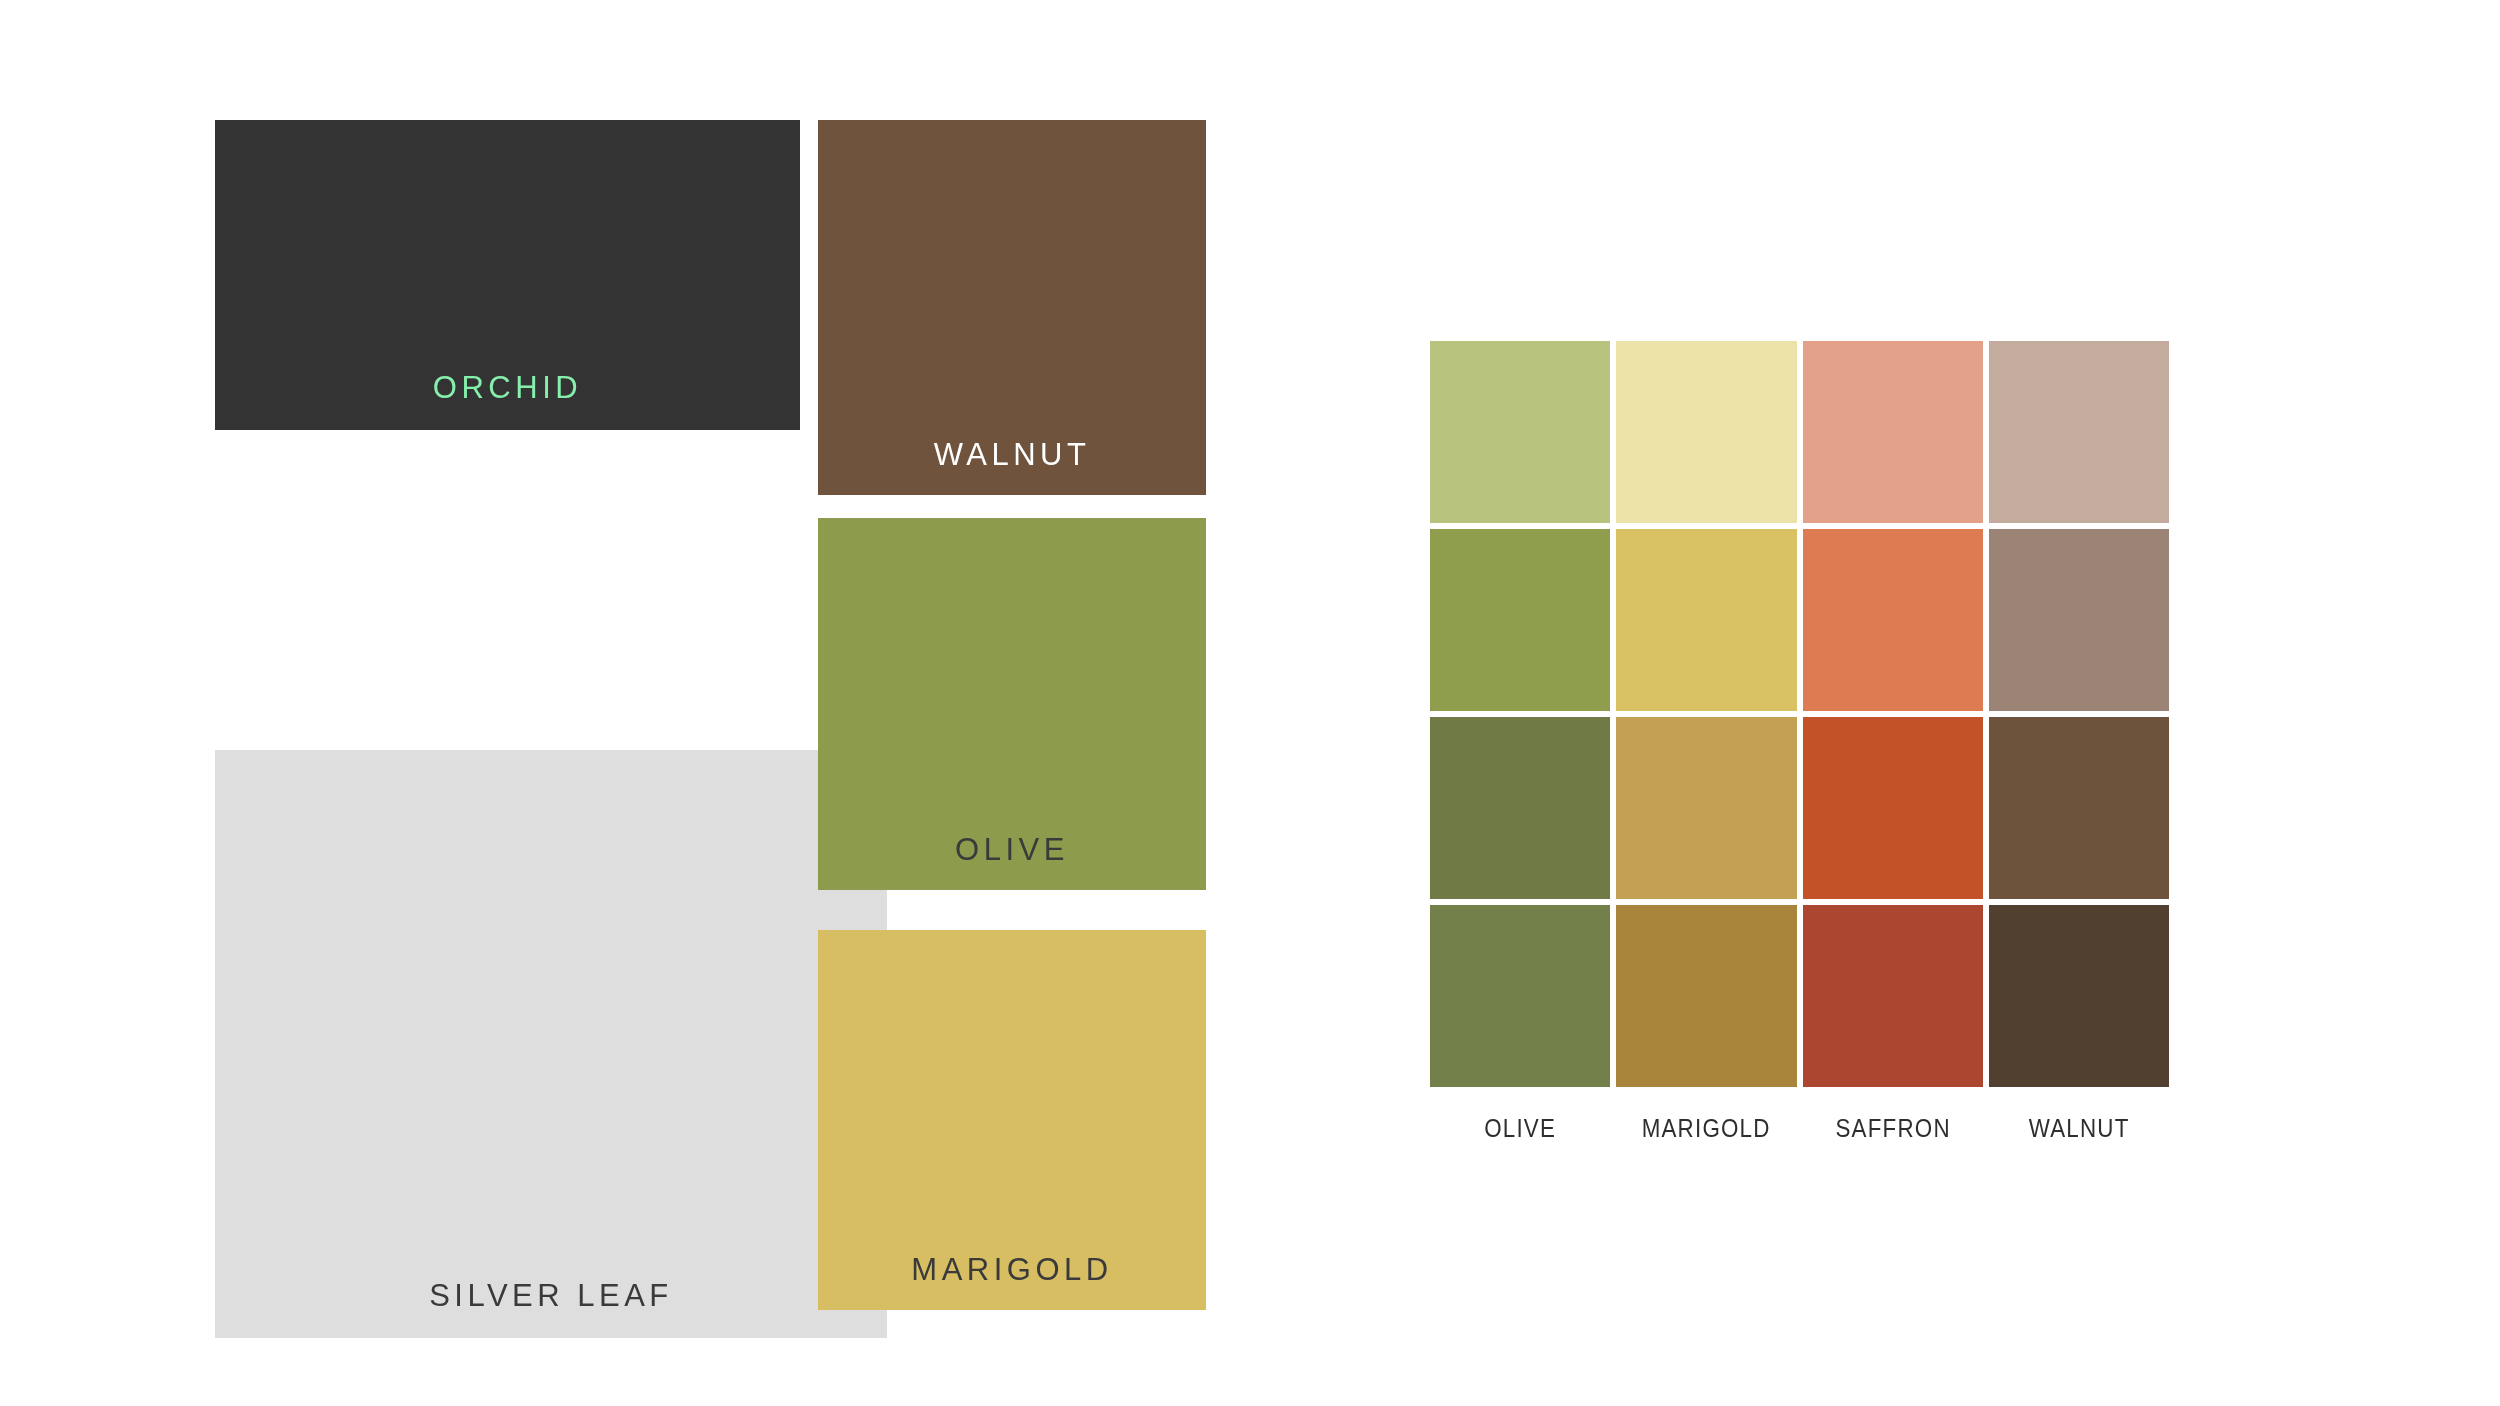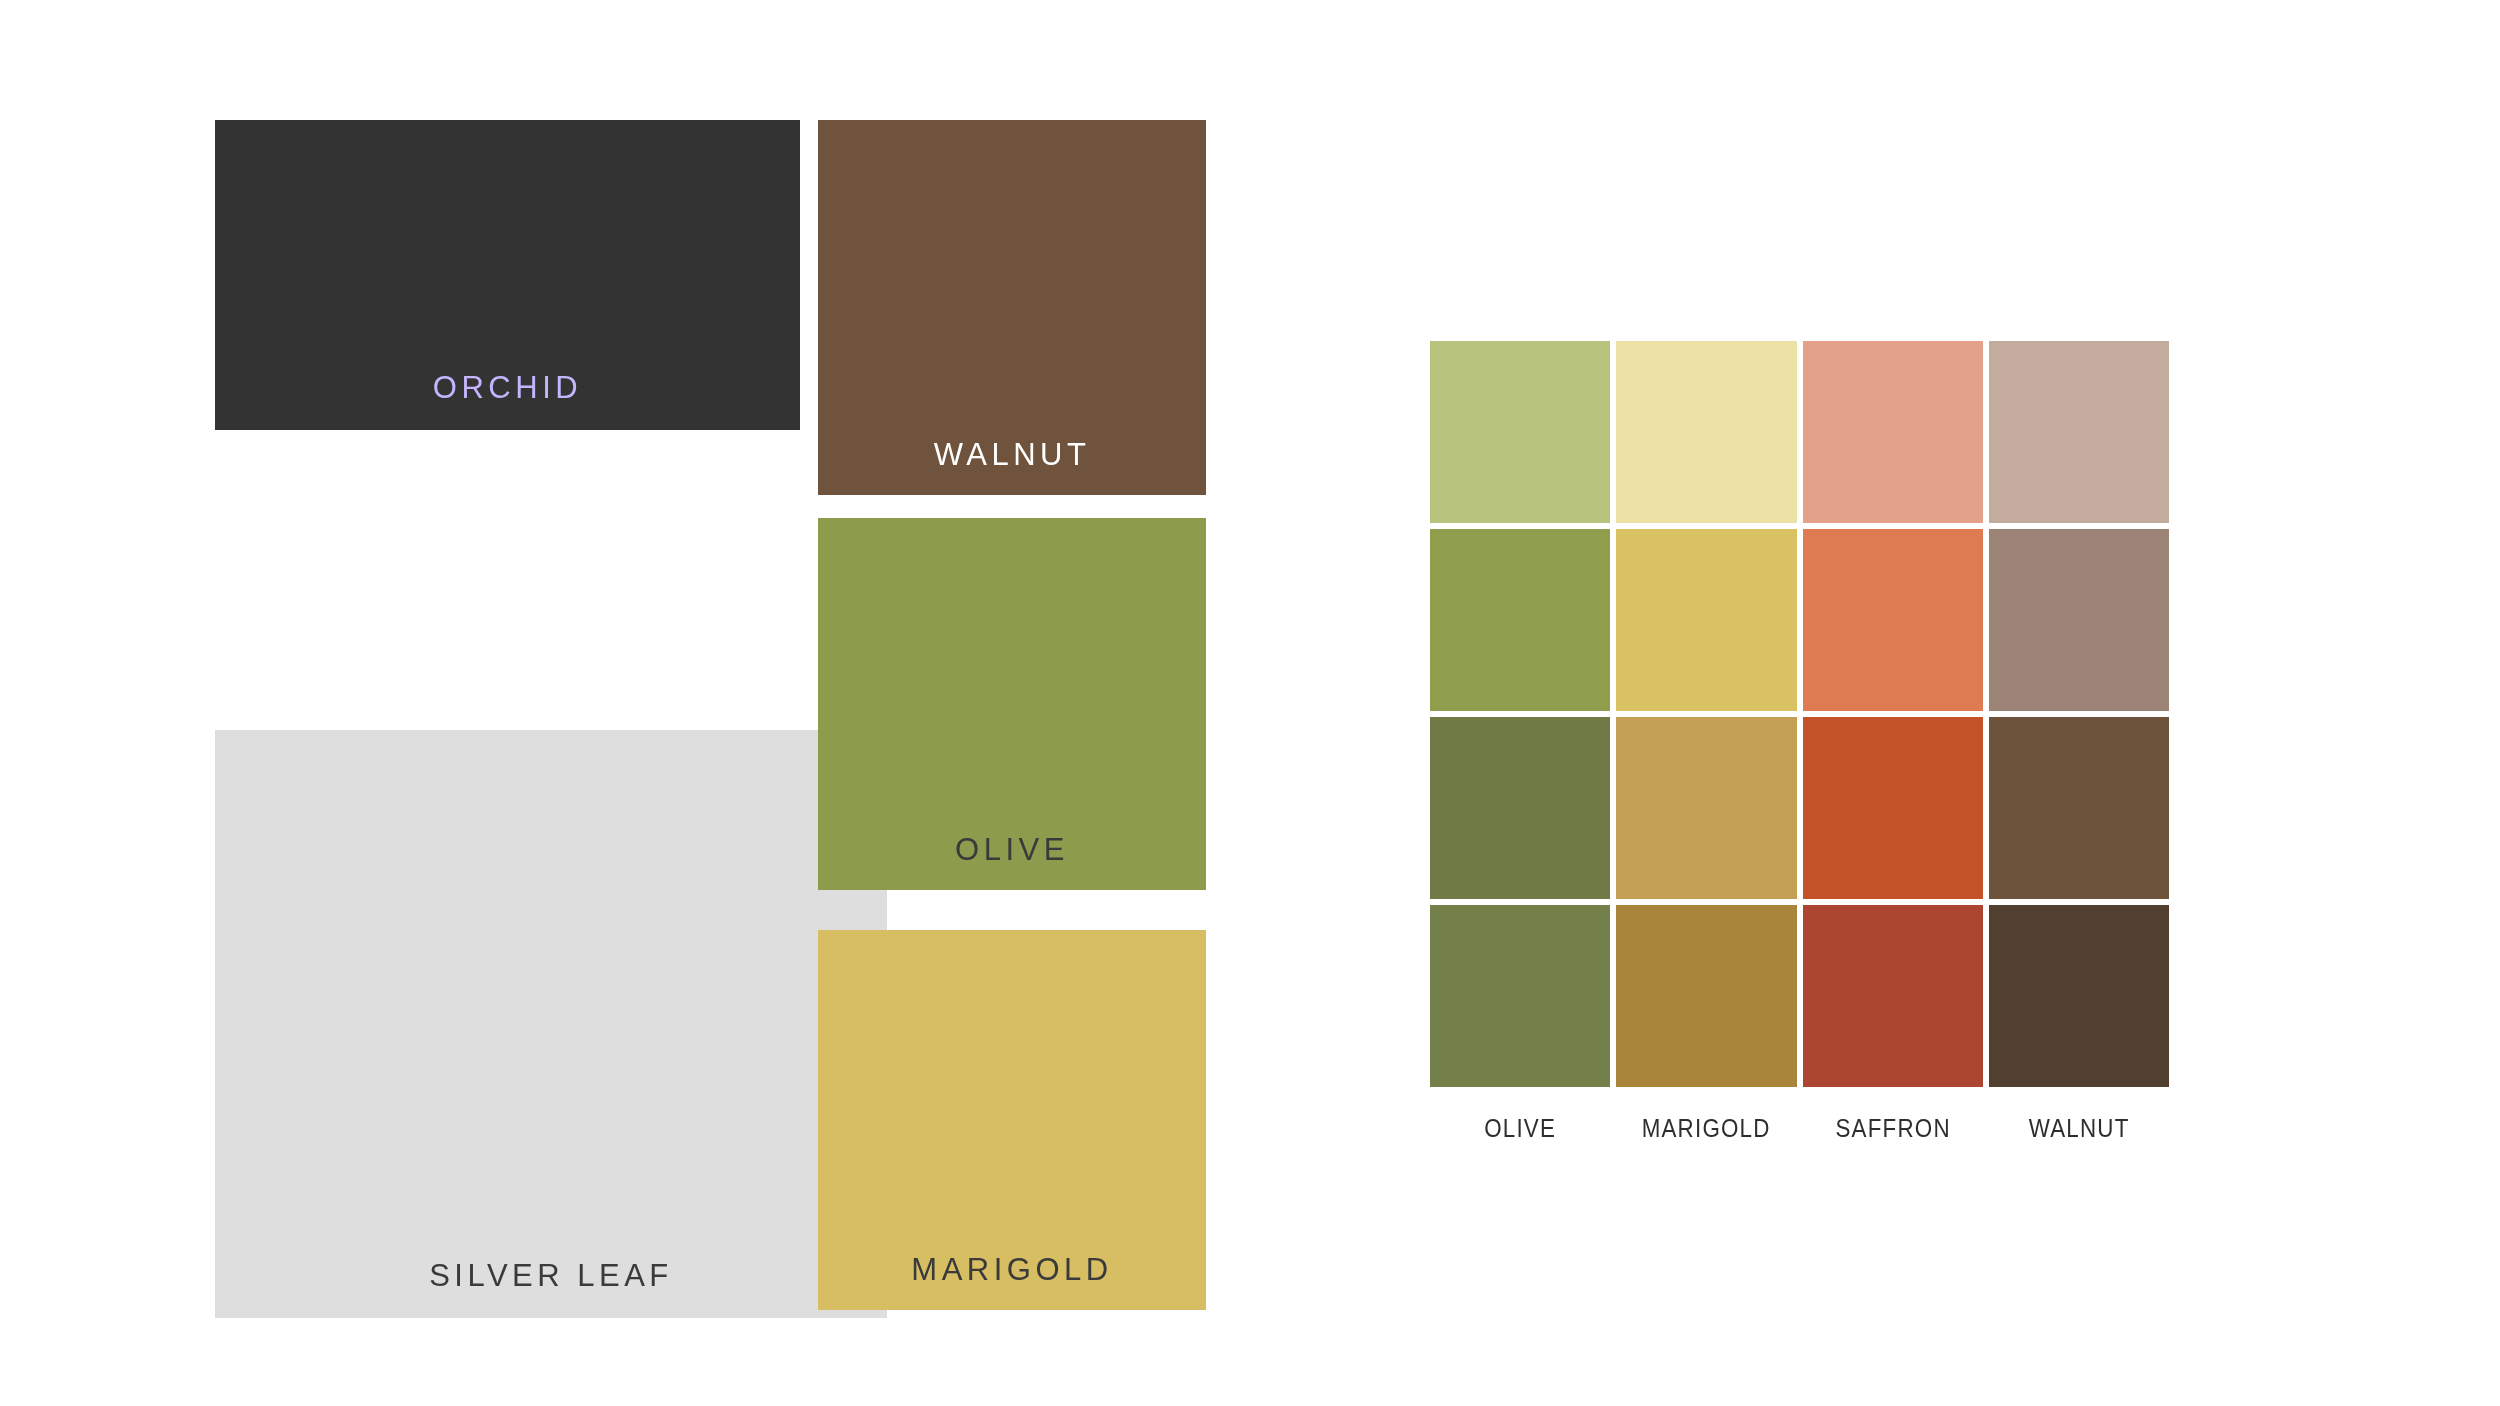--- a/index.html
+++ b/index.html
@@ -37,21 +37,21 @@
     text-align: center;
   }
 
   
   #swatch-orchid {
     left: 215px; top: 120px; width: 585px; height: 310px;
   }
   #swatch-orchid .swatch-label { font-size: 31px; padding-bottom: 24px; }
 
   #swatch-silver-leaf {
-    left: 215px; top: 730px; width: 672px; height: 588px;
+    left: 215px; top: 750px; width: 672px; height: 588px;
   }
   #swatch-silver-leaf .swatch-label { font-size: 31px; padding-bottom: 24px; }
 
   
   #swatch-walnut {
     left: 818px; top: 120px; width: 388px; height: 375px;
   }
   #swatch-walnut .swatch-label { font-size: 31px; padding-bottom: 22px; }
 
   #swatch-olive {
@@ -106,21 +106,21 @@
     transform: scaleX(0.86);
   }
 </style>
 </head>
 <body style="background: rgb(255, 255, 255);">
 
 <div id="canvas">
 
   <div class="feature-group">
 
-    <div class="swatch" id="swatch-orchid" style="background: rgb(51, 51, 51); color: #c4b5fd;">
+    <div class="swatch" id="swatch-orchid" style="background: rgb(51, 51, 51); color: #86efac;">
       <span class="swatch-label">ORCHID</span>
     </div>
 
     <div class="swatch" id="swatch-silver-leaf" style="background: rgb(222, 222, 222); color: rgb(58, 58, 58);">
       <span class="swatch-label">SILVER LEAF</span>
     </div>
 
     <div class="swatch" id="swatch-walnut" style="background: rgb(111, 83, 60); color: rgb(255, 255, 255);">
       <span class="swatch-label">WALNUT</span>
     </div>

